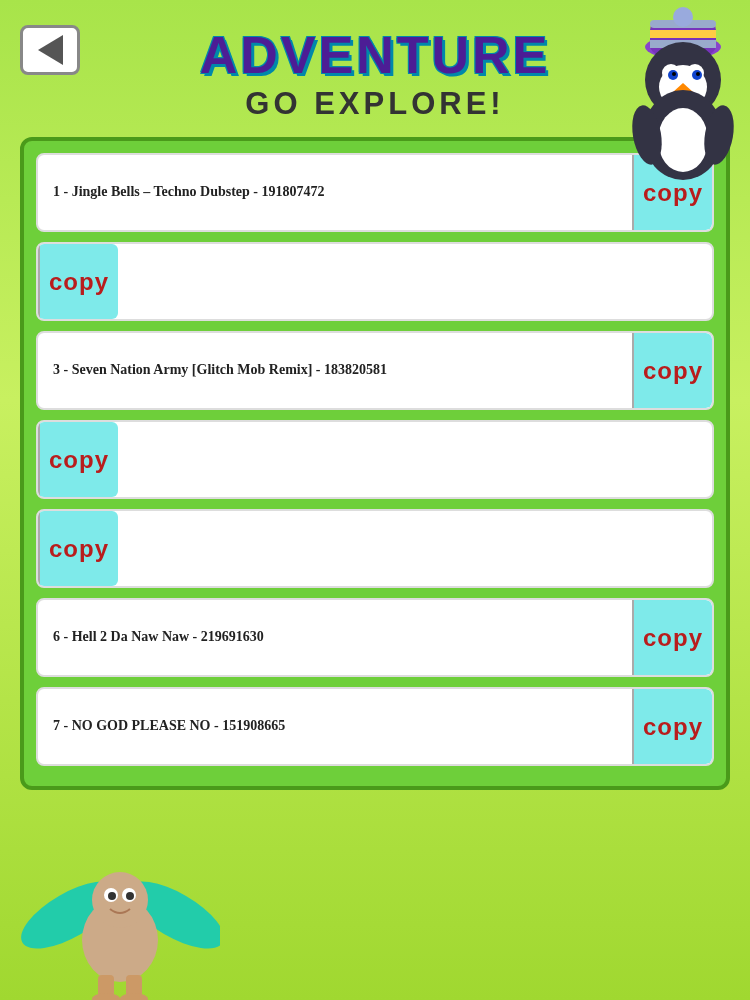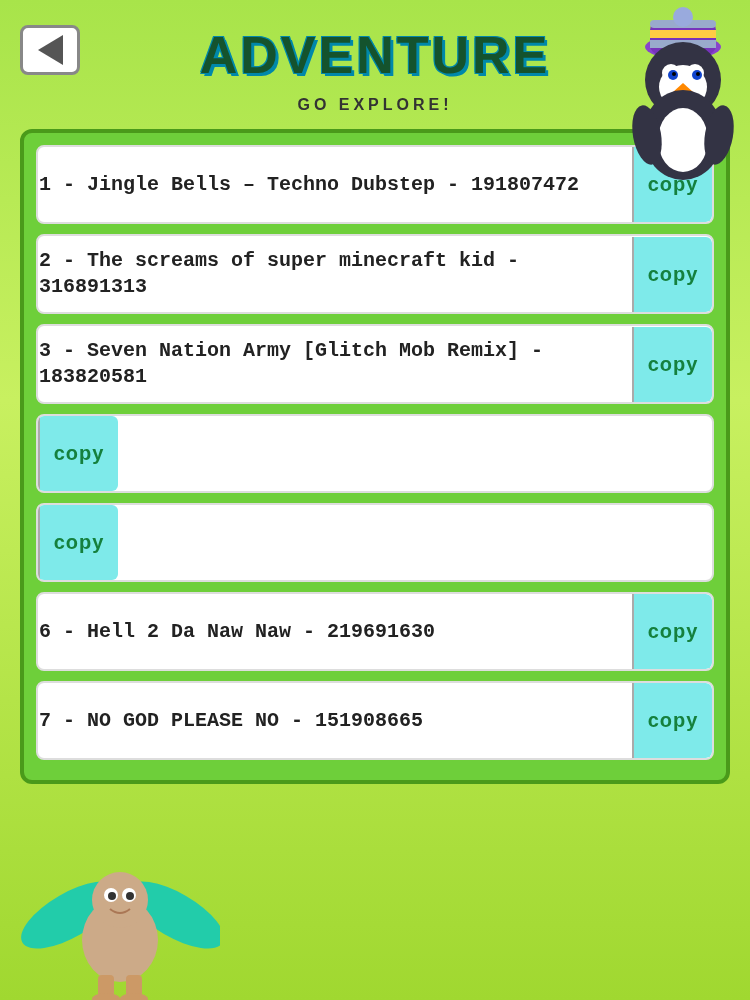--- a/index.html
+++ b/index.html
@@ -41,34 +41,34 @@
       width: 0;
       height: 0;
       border-top: 15px solid transparent;
       border-bottom: 15px solid transparent;
       border-right: 25px solid #555;
     }
 
     .title-adventure {
       font-size: 52px;
       font-weight: 900;
-      color: #14532d;
+      color: #4c1d95;
       text-shadow: 3px 3px 0 #0088aa, -1px -1px 0 #0088aa, 1px -1px 0 #0088aa, -1px 1px 0 #0088aa;
       letter-spacing: 3px;
       font-family: 'Arial Black', Arial, sans-serif;
       margin-top: 5px;
     }
 
     .subtitle {
-      font-size: 16px;
+      font-size: 31px;
       font-weight: 900;
       color: #333;
       letter-spacing: 4px;
       font-family: 'Arial Black', Arial, sans-serif;
-      margin-top: 11px;
+      margin-top: 1px;
     }
 
     
     .list-container {
       margin: 15px 20px 10px 20px;
       background: #6ecf3a;
       border: 4px solid #4a9a1a;
       border-radius: 12px;
       padding: 12px;
     }
@@ -83,40 +83,40 @@
       min-height: 75px;
       overflow: hidden;
     }
 
     .song-row:last-child {
       margin-bottom: 8px;
     }
 
     .song-text {
       flex: 1;
-      padding: 12px 1px;
-      font-size: 20px;
+      padding: 12px 15px;
+      font-size: 14px;
       font-weight: bold;
       color: #222;
-      font-family: Liberation Mono, monospace;
+      font-family: Liberation Serif, serif;
       line-height: 1.3;
     }
 
     .copy-btn {
       background: #7eeaea;
       border: none;
       border-left: 2px solid #aaa;
       min-width: 80px;
       width: 80px;
       height: 100%;
       min-height: 75px;
       cursor: pointer;
-      font-size: 20px;
+      font-size: 24px;
       font-weight: 900;
-      color: #15803d;
+      color: #b91c1c;
       font-family: 'Arial Black', Arial, sans-serif;
       display: flex;
       align-items: center;
       justify-content: center;
       letter-spacing: 1px;
       border-radius: 0 6px 6px 0;
     }
 
     
     .penguin-svg {
@@ -175,21 +175,20 @@
 </div>
 
 <div class="list-container">
 
   <div class="song-row">
     <div class="song-text">1 -  Jingle Bells – Techno Dubstep - 191807472</div>
     <button class="copy-btn">copy</button>
   </div>
 
   <div class="song-row">
-    <div class="song-text">2 -  The screams of super minecraft kid - 316891313</div>
     <button class="copy-btn">copy</button>
   </div>
 
   <div class="song-row">
     <div class="song-text">3 -  Seven Nation Army [Glitch Mob Remix] - 183820581</div>
     <button class="copy-btn">copy</button>
   </div>
 
   <div class="song-row">
     <button class="copy-btn">copy</button>

